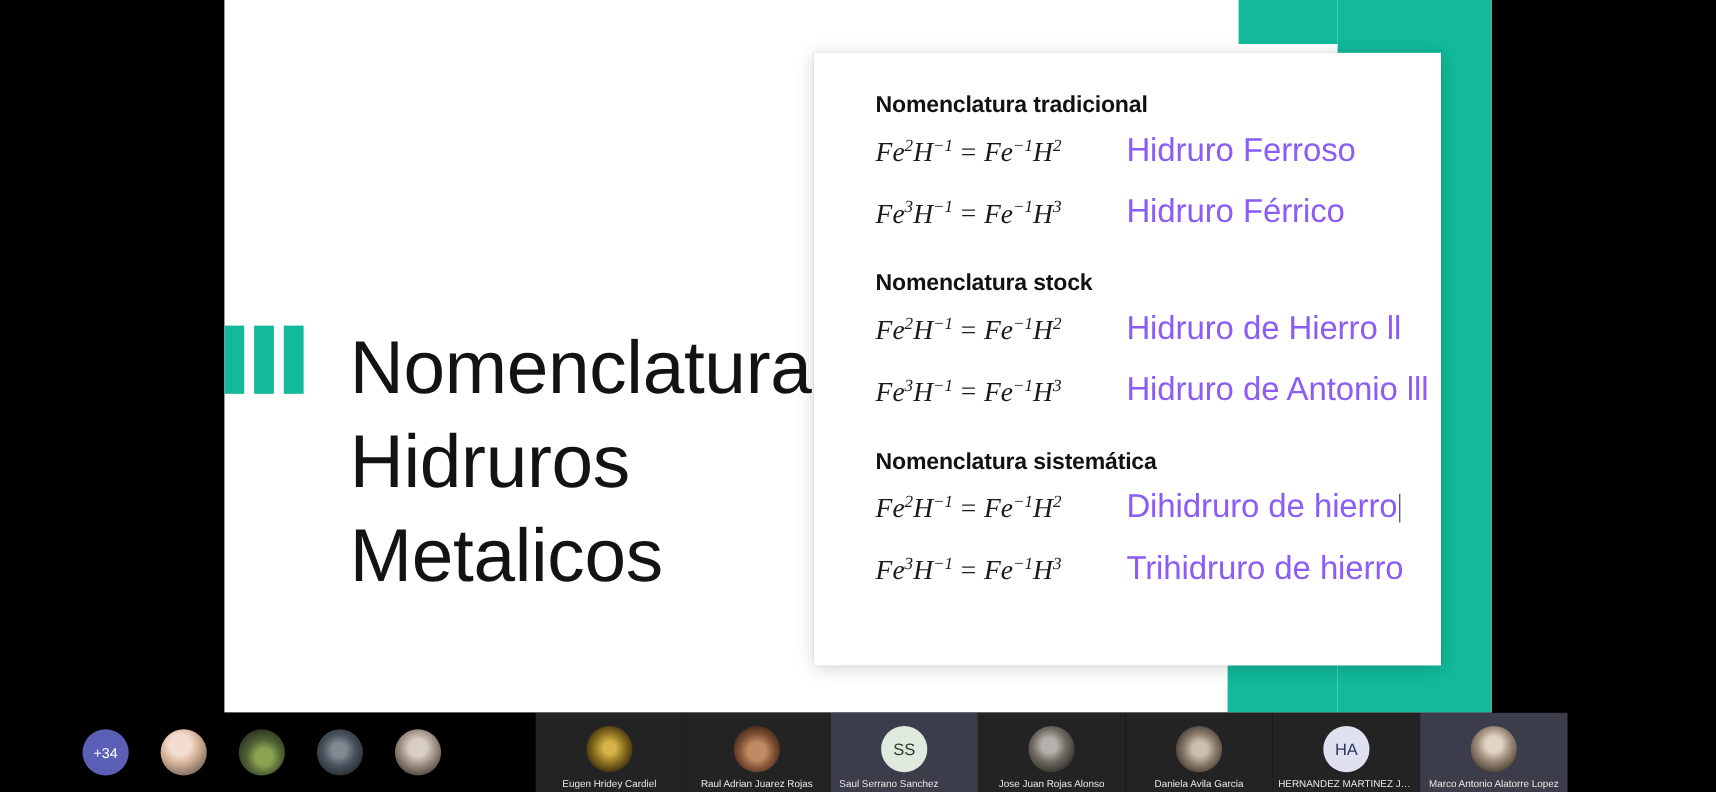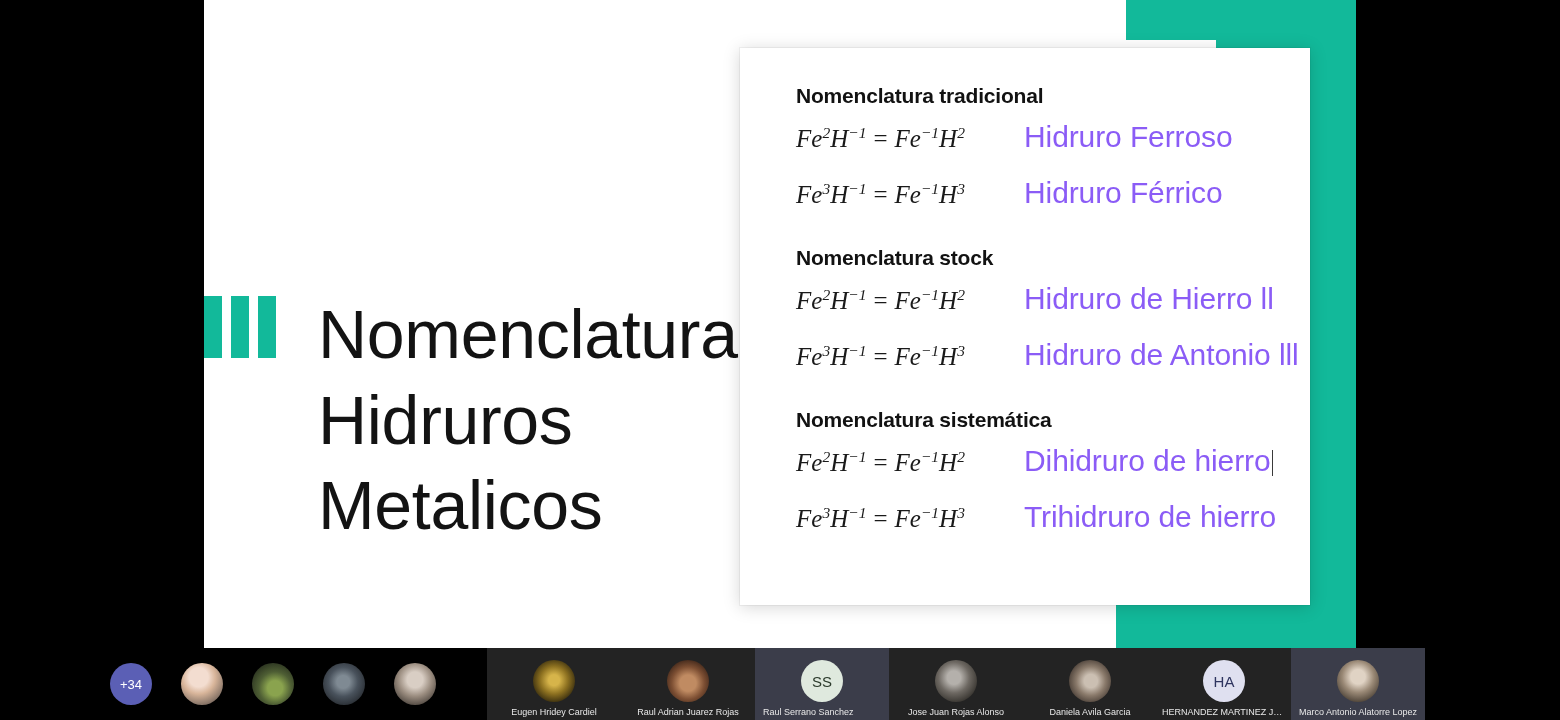--- a/index.html
+++ b/index.html
@@ -76,21 +76,21 @@
     vertical-align:-5px; margin-left:1px;
   }
 
   
   #filmstrip {
     position:absolute; left:0; bottom:0; width:1560px; height:72px;
     background:#000; display:flex; align-items:stretch;
   }
   #avatar-rail {
     width:487px; display:flex; align-items:center; gap:29px;
-    padding-left:110px; background:#000;
+    padding-left:75px; background:#000;
   }
   .mini-av {
     width:42px; height:42px; border-radius:50%;
     flex:0 0 42px; overflow:hidden; position:relative;
   }
   .mini-av.overflow {
     background:#5b5fb5; color:#fff; font-size:13px;
     display:flex; align-items:center; justify-content:center; font-weight:500;
   }
 
@@ -193,21 +193,21 @@
         <div class="tile">
           <div class="tile-av ph5"></div>
           <div class="tile-name">Eugen Hridey Cardiel</div>
         </div>
         <div class="tile">
           <div class="tile-av ph6"></div>
           <div class="tile-name">Raul Adrian Juarez Rojas</div>
         </div>
         <div class="tile alt">
           <div class="tile-av initials" style="background: rgb(223, 233, 222); color: rgb(43, 58, 43);">SS</div>
-          <div class="tile-name">Raul Serrano Sanchez</div>
+          <div class="tile-name">Saul Serrano Sanchez</div>
         </div>
         <div class="tile">
           <div class="tile-av ph7"></div>
           <div class="tile-name">Jose Juan Rojas Alonso</div>
         </div>
         <div class="tile">
           <div class="tile-av ph8"></div>
           <div class="tile-name">Daniela Avila Garcia</div>
         </div>
         <div class="tile">

